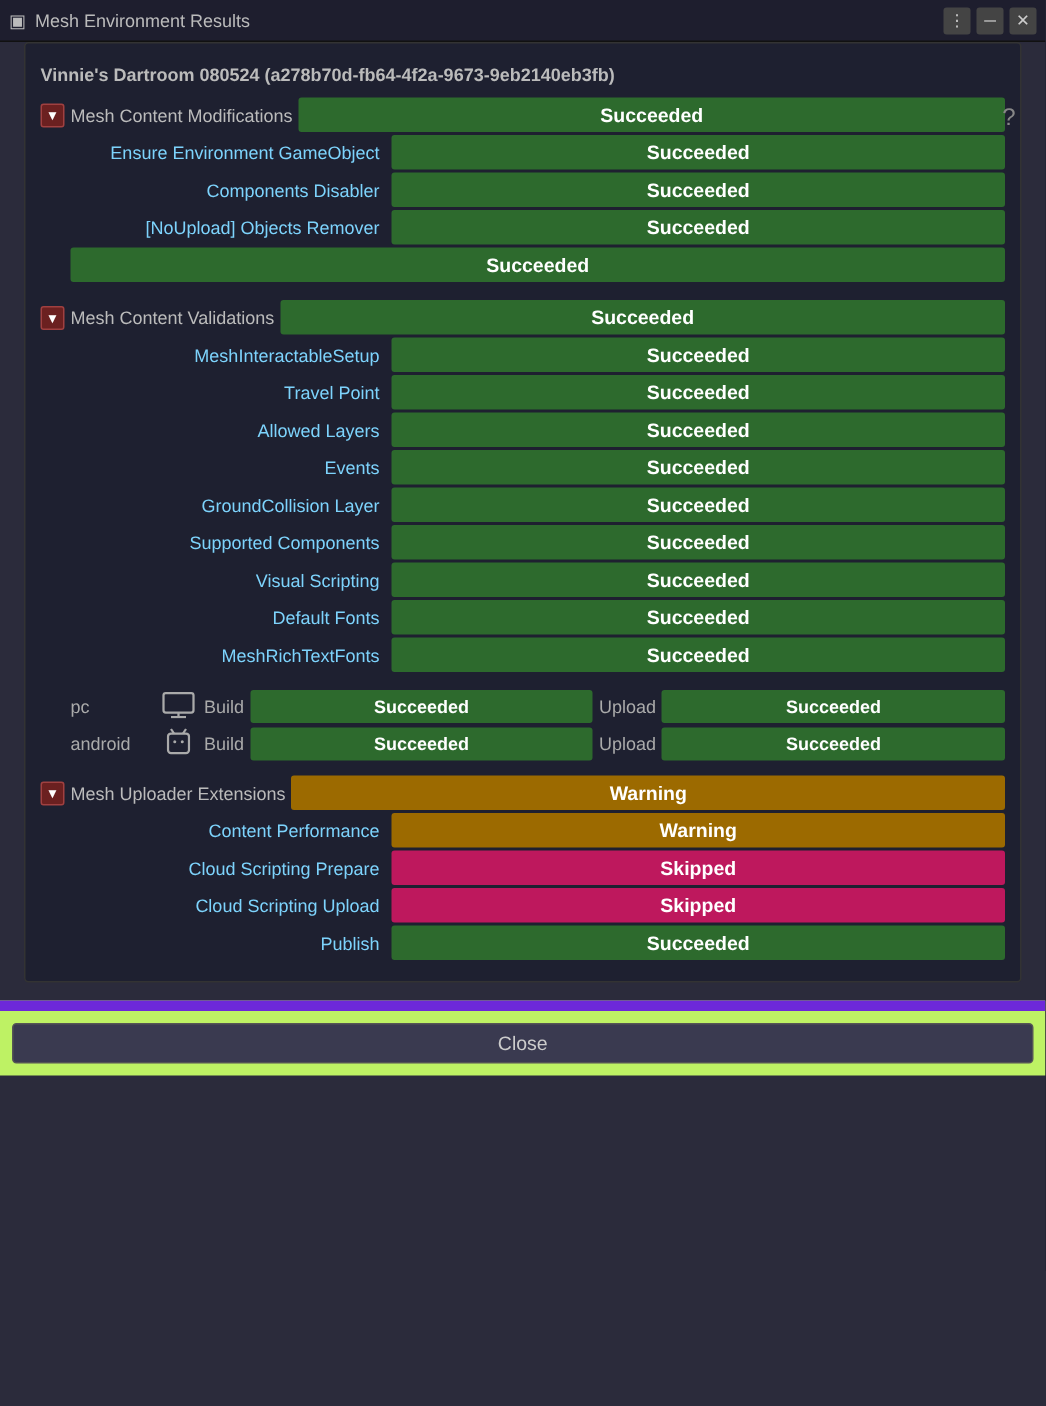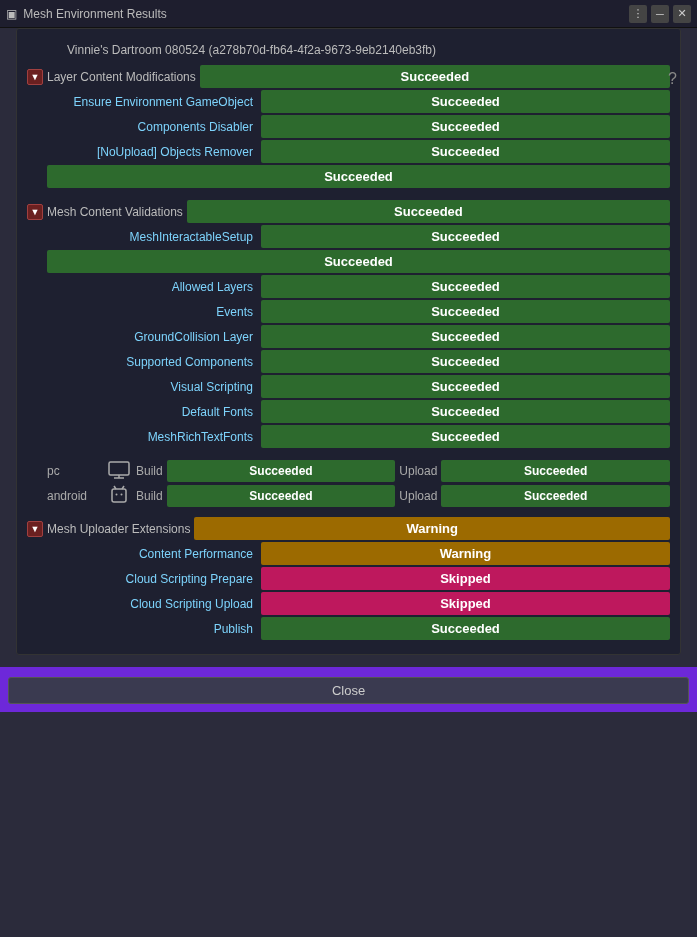--- a/index.html
+++ b/index.html
@@ -67,23 +67,22 @@
     .panel {
       background: #1e2030;
       border: 1px solid #333;
       border-radius: 3px;
       padding: 10px;
     }
 
     .panel-title {
       font-size: 12px;
       color: #bbb;
-      font-weight: normal;
+      font-weight: bold;
       padding: 4px 0 8px;
-      margin-left: 40px;
     }
 
     .section {
       margin-bottom: 4px;
     }
 
     .collapse-btn {
       width: 16px;
       height: 16px;
       background: #6b2020;
@@ -184,22 +183,22 @@
 
     .section-content {
       margin-left: 20px;
     }
 
     .divider {
       height: 8px;
     }
 
     .close-bar {
-      background: #6d28d9;
-      border-top: 2px solid #6d28d9;
+      background: #bef264;
+      border-top: 7px solid #6d28d9;
       text-align: center;
       padding: 8px;
       margin-top: 12px;
       margin-left: -16px;
       margin-right: -16px;
       margin-bottom: -16px;
     }
 
     .close-btn {
       background: #3a3a50;
@@ -231,21 +230,21 @@
 
 <div class="window relative">
   <span class="help-icon">?</span>
 
   <div class="panel">
     <div class="panel-title">Vinnie's Dartroom 080524 (a278b70d-fb64-4f2a-9673-9eb2140eb3fb)</div>
 
     <div class="section">
       <div class="row">
         <div class="collapse-btn">▼</div>
-        <div class="section-label">Layer Content Modifications</div>
+        <div class="section-label">Mesh Content Modifications</div>
         <div class="result-bar">Succeeded</div>
       </div>
       <div class="section-content">
         <div class="row">
           <div class="row-label row-label-wide">Ensure Environment GameObject</div>
           <div class="result-bar">Succeeded</div>
         </div>
         <div class="row">
           <div class="row-label row-label-wide">Components Disabler</div>
           <div class="result-bar">Succeeded</div>
@@ -267,20 +266,21 @@
         <div class="collapse-btn">▼</div>
         <div class="section-label">Mesh Content Validations</div>
         <div class="result-bar">Succeeded</div>
       </div>
       <div class="section-content">
         <div class="row">
           <div class="row-label row-label-wide">MeshInteractableSetup</div>
           <div class="result-bar">Succeeded</div>
         </div>
         <div class="row">
+          <div class="row-label row-label-wide">Travel Point</div>
           <div class="result-bar">Succeeded</div>
         </div>
         <div class="row">
           <div class="row-label row-label-wide">Allowed Layers</div>
           <div class="result-bar">Succeeded</div>
         </div>
         <div class="row">
           <div class="row-label row-label-wide">Events</div>
           <div class="result-bar">Succeeded</div>
         </div>

